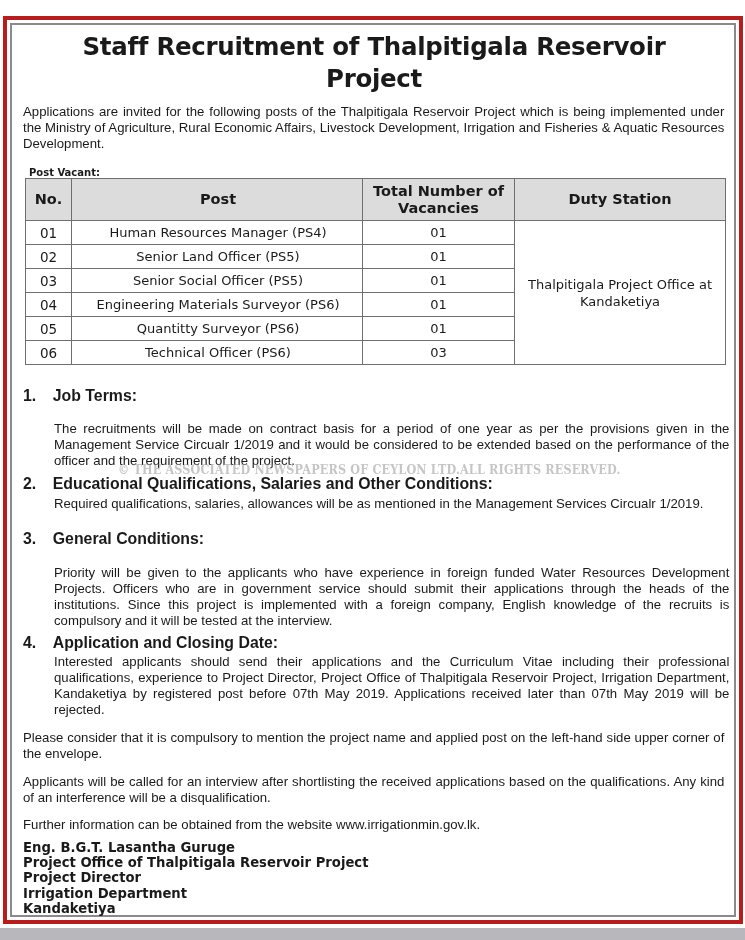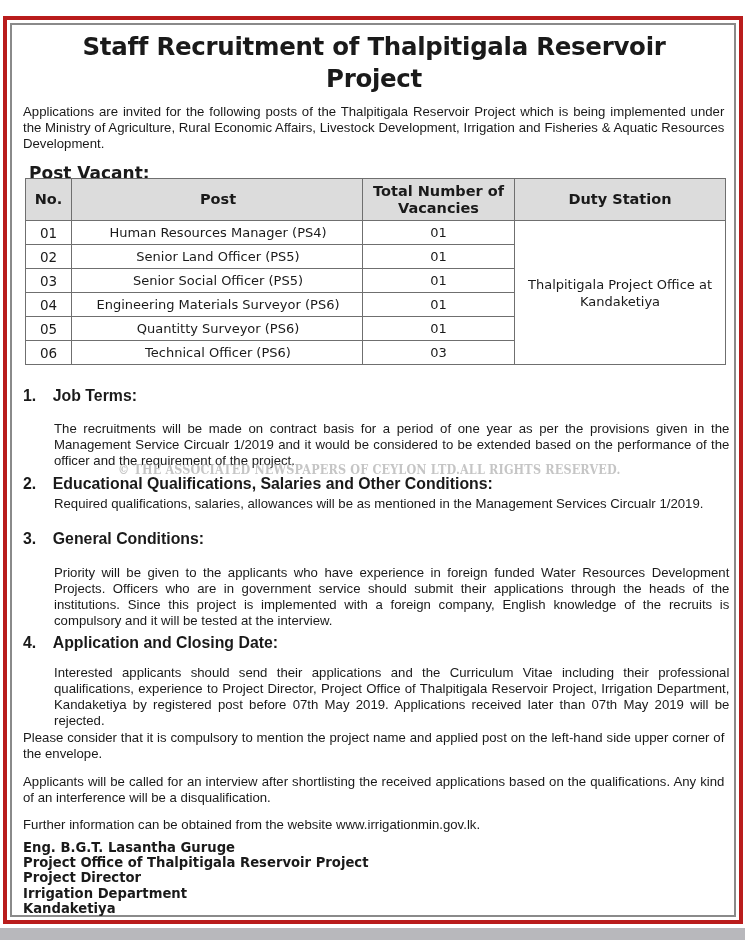--- a/index.html
+++ b/index.html
@@ -9,21 +9,21 @@
                  border: 4px solid #b91c1c; }
   .frame-inner { position: absolute; left: 3px; top: 3px; right: 3px; bottom: 3px;
                  border: 2px solid #8a8a8a; }
   .content { position: absolute; left: 16px; top: 10px; width: 702px; }
   .title { font-family: "DejaVu Sans", sans-serif; font-weight: bold; font-size: 25.5px;
            text-align: center; letter-spacing: -0.3px; margin: 0; padding-top: 0; line-height: 32px; color: #1a1a1a;
            transform: scaleX(0.96); }
   .para { font-family: "Liberation Sans", sans-serif; font-size: 13.6px; line-height: 16px;
           text-align: justify; margin: 0; transform: scaleX(0.97); transform-origin: left top; width: 103%; }
   .intro { margin-top: 10px; }
-  .post-vacant { font-weight: bold; font-size: 17px; margin: 12px 0 0 6px; line-height: 18px; }
+  .post-vacant { font-weight: bold; font-size: 10px; margin: 12px 0 0 6px; line-height: 18px; }
   table.posts { position: absolute; left: 2px; top: 148px; width: 701px; border-collapse: collapse;
                 font-family: "DejaVu Sans", sans-serif; font-size: 13px; }
   table.posts th, table.posts td { border: 1.5px solid #6f6f6f; padding: 0 4px; }
   table.posts th { background: #dcdcdc; font-weight: bold; font-size: 14.5px; height: 41px; line-height: 17px; text-align: center; }
   table.posts td { height: 23px; }
   .c-no { width: 37px; text-align: center; font-size: 13.5px; }
   .c-post { width: 280px; text-align: center; padding-left: 6px !important; }
   .c-vac { width: 143px; text-align: center; }
   .c-duty { text-align: center; line-height: 17px; }
   .section { position: absolute; left: 0; width: 702px; }
@@ -119,21 +119,21 @@
       <div class="sec-body" style="margin-top:17px">
           <p class="para">Priority will be given to the applicants who have experience in foreign funded Water Resources Development Projects. Officers who are in government service should submit their applications through the heads of the institutions. Since this project is implemented with a foreign company, English knowledge of the recruits is compulsory and it will be tested at the interview.</p>
         </div>
     </div>
 
     <div class="section" style="top:602px">
       <div class="sec-head">
         <span class="sec-num">4.</span>
         <span>Application and Closing Date:</span>
       </div>
-      <div class="sec-body" style="margin-top:13px">
+      <div class="sec-body" style="margin-top:2px">
           <p class="para">Interested applicants should send their applications and the Curriculum Vitae including their professional qualifications, experience to Project Director, Project Office of Thalpitigala Reservoir Project, Irrigation Department, Kandaketiya by registered post before 07th May 2019. Applications received later than 07th May 2019 will be rejected.</p>
         </div>
     </div>
 
     <div class="section" style="top:700px">
       <p class="para">Please consider that it is compulsory to mention the project name and applied post on the left-hand side upper corner of the envelope.</p>
     </div>
     <div class="section" style="top:744px">
       <p class="para">Applicants will be called for an interview after shortlisting the received applications based on the qualifications. Any kind of an interference will be a disqualification.</p>
     </div>

